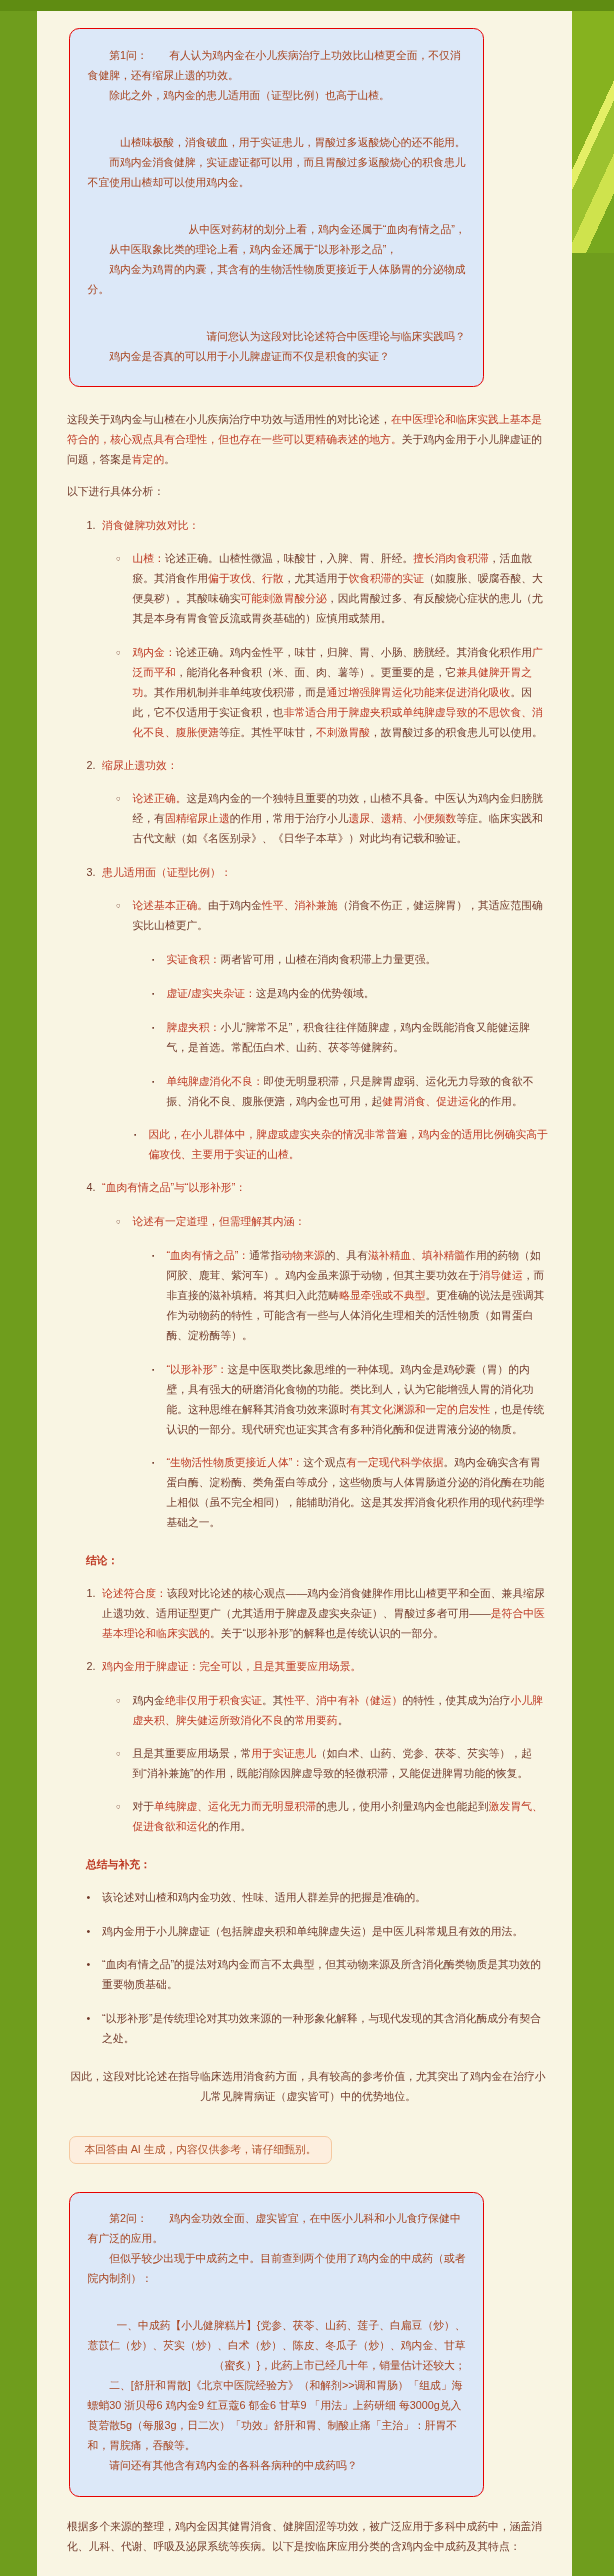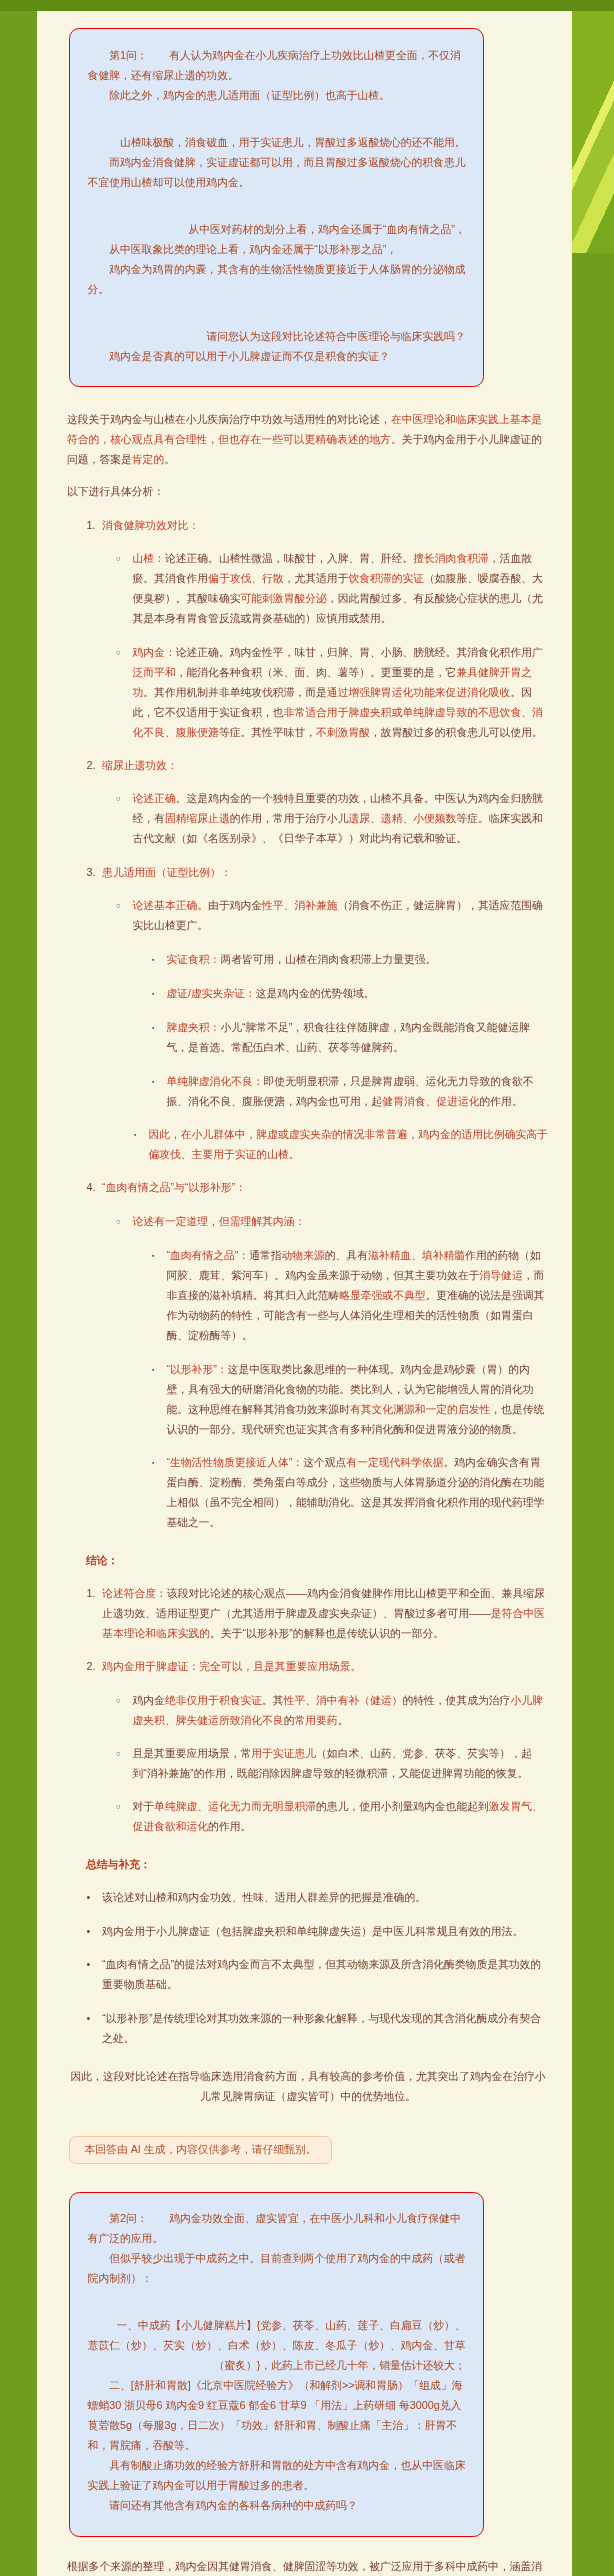--- a/index.html
+++ b/index.html
@@ -197,21 +197,20 @@
 
     <div>
       <div class="ai-note">本回答由 AI 生成，内容仅供参考，请仔细甄别。</div>
     </div>
 
     <section class="qbox" style="margin-top:28px;">
       <p>第2问：　　鸡内金功效全面、虚实皆宜，在中医小儿科和小儿食疗保健中有广泛的应用。</p>
       <p>但似乎较少出现于中成药之中。目前查到两个使用了鸡内金的中成药（或者院内制剂）：</p>
       <p class="gap">一、中成药【小儿健脾糕片】{党参、茯苓、山药、莲子、白扁豆（炒）、薏苡仁（炒）、芡实（炒）、白术（炒）、陈皮、冬瓜子（炒）、鸡内金、甘草（蜜炙）}，此药上市已经几十年，销量估计还较大；</p>
       <p>二、[舒肝和胃散]《北京中医院经验方》（和解剂&gt;&gt;调和胃肠）「组成」海螵蛸30 浙贝母6 鸡内金9 红豆蔻6 郁金6 甘草9 「用法」上药研细 每3000g兑入莨菪散5g（每服3g，日二次）「功效」舒肝和胃、制酸止痛「主治」：肝胃不和，胃脘痛，吞酸等。</p>
-      <p>具有制酸止痛功效的经验方舒肝和胃散的处方中含有鸡内金，也从中医临床实践上验证了鸡内金可以用于胃酸过多的患者。</p>
       <p>请问还有其他含有鸡内金的各科各病种的中成药吗？</p>
     </section>
 
     <div class="answer" style="margin-top:19.6px;">
       <p><span class="seg-n">根据多个来源的整理，鸡内金因其健胃消食、健脾固涩等功效，被广泛应用于多科中成药中，涵盖消化、儿科、代谢、呼吸及泌尿系统等疾病。以下是按临床应用分类的含鸡内金中成药及其特点：</span></p>
 
     </div>
 
   </div>
 </div>

